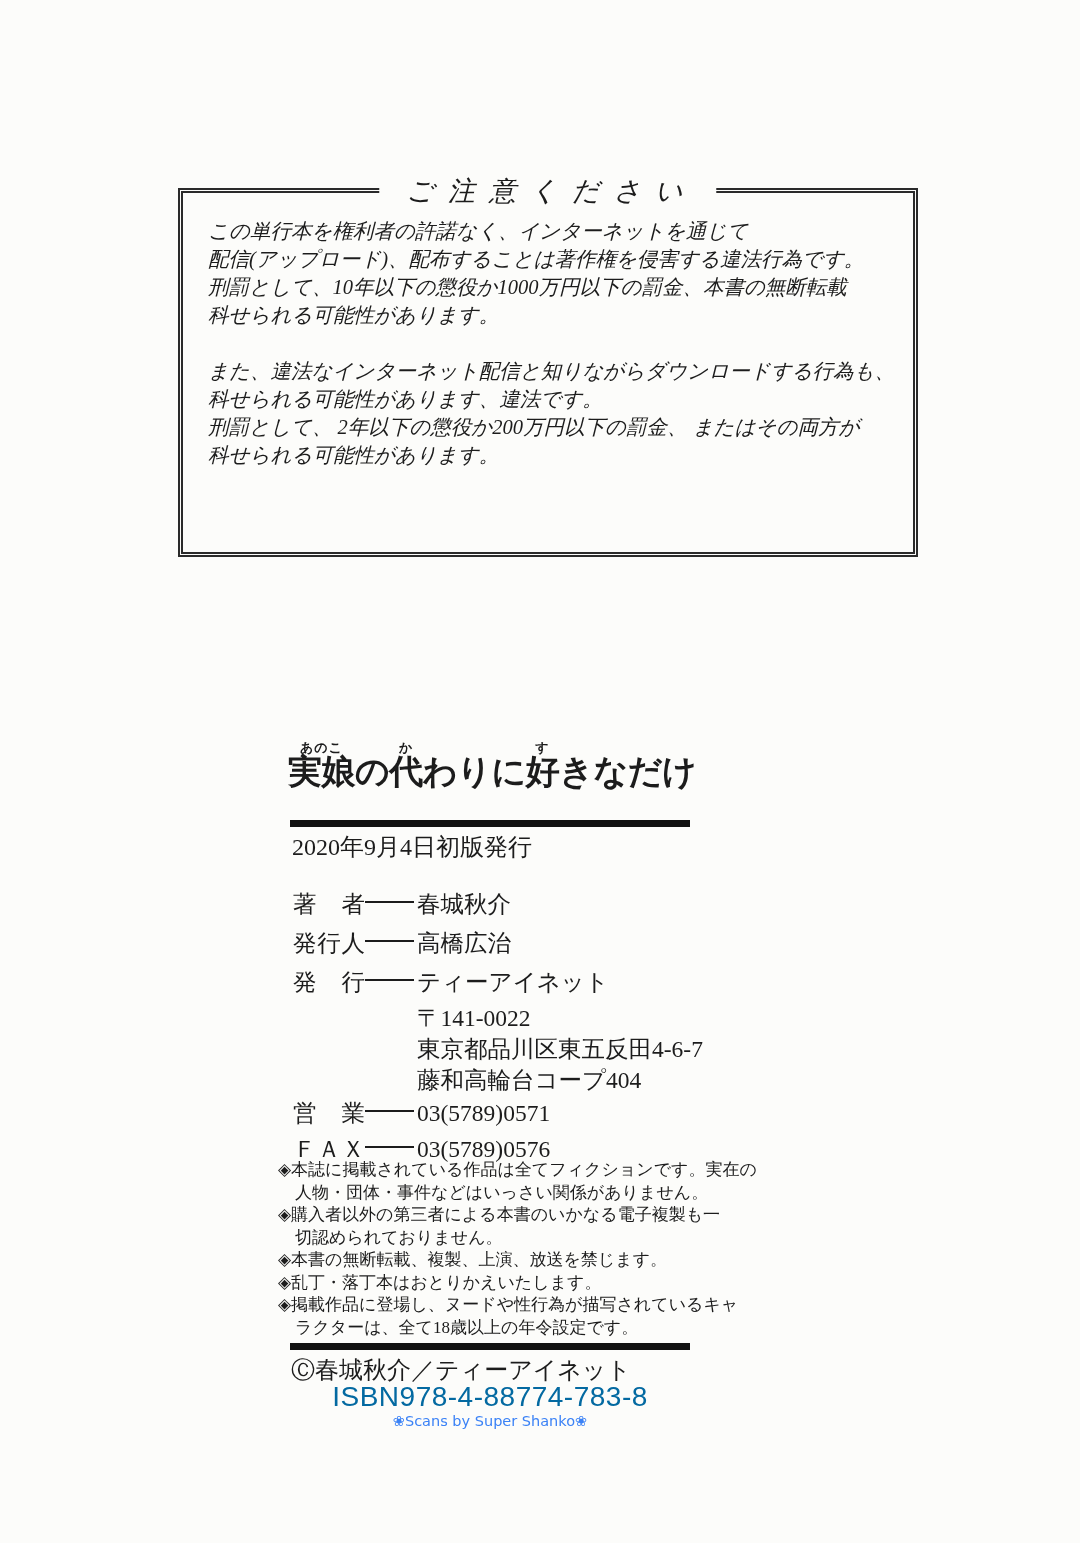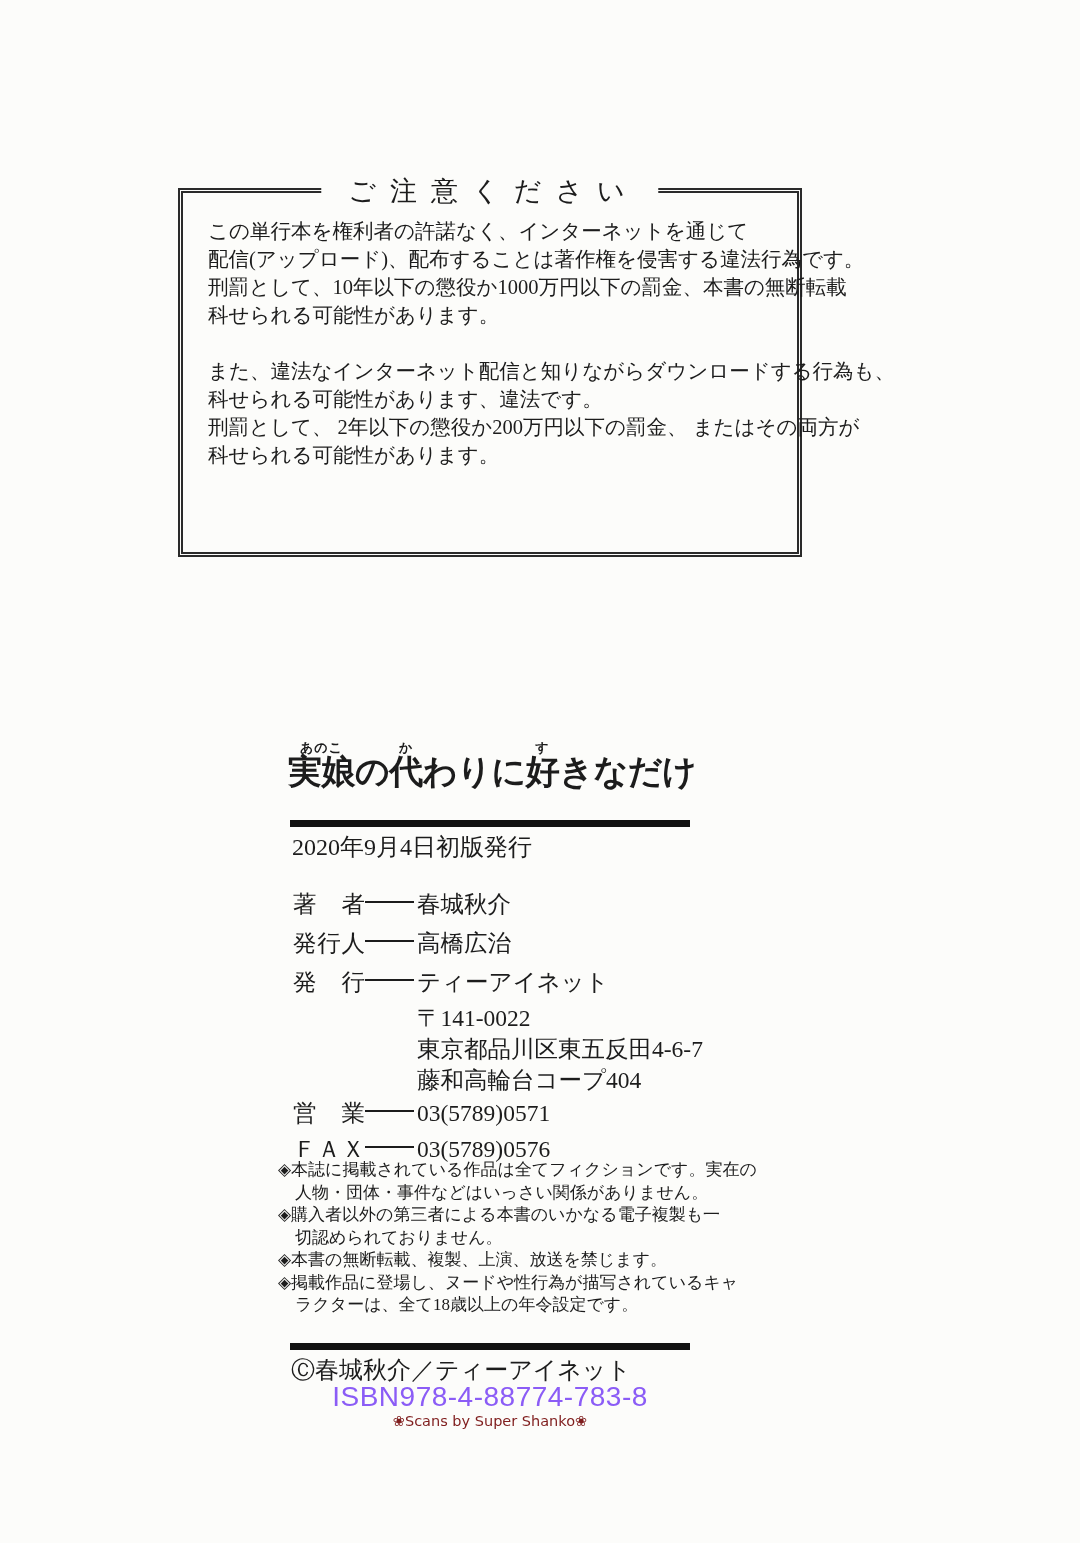--- a/index.html
+++ b/index.html
@@ -8,23 +8,24 @@
     background:#fcfcfa;
     color:#1c1c1c;
     font-family:"Liberation Serif","DejaVu Serif",serif;
     position:relative;
     overflow:hidden;
   }
   .abs{position:absolute;}
 
   
   .warning-box{
-    left:178px;top:188px;width:624px;height:369px;
+    left:178px;top:188px;width:740px;height:369px;
     border:5px double #2a2a2a;
     box-sizing:border-box;
+    font-style:italic;
   }
   .warning-title{
     position:absolute;top:-21px;left:50%;transform:translateX(-50%);
     background:#fcfcfa;
     padding:0 20px;
     font-size:27px;font-weight:500;
     letter-spacing:0.52em;text-indent:0.26em;
     white-space:nowrap;
     line-height:38px;
   }
@@ -90,28 +91,28 @@
   .notice-cont{display:block;text-indent:0;}
 
   .copyright-line{
     left:291px;top:1354px;
     font-size:24px;white-space:nowrap;
   }
   .isbn-line{
     left:290px;top:1381px;width:400px;
     text-align:center;
     font-family:"Liberation Sans","DejaVu Sans",sans-serif;
-    font-size:28px;color:#8b5cf6;
+    font-size:28px;color:#0369a1;
     letter-spacing:0.5px;white-space:nowrap;
   }
   .scan-credit{
     left:290px;top:1413px;width:400px;
     text-align:center;
     font-family:"DejaVu Sans","Liberation Sans",sans-serif;
-    font-size:14.5px;color:#7f1d1d;
+    font-size:14.5px;color:#3b82f6;
     white-space:nowrap;
   }
 </style>
 </head>
 <body>
 
 <div class="abs warning-box">
   <div class="warning-title">ご注意ください</div>
   <div class="warning-body">
     <div class="warning-para">
@@ -164,20 +165,23 @@
     <span class="notice-cont">人物・団体・事件などはいっさい関係がありません。</span>
   </div>
   <div class="notice-item">
     <span>◈購入者以外の第三者による本書のいかなる電子複製も一</span>
     <span class="notice-cont">切認められておりません。</span>
   </div>
   <div class="notice-item">
     <span>◈本書の無断転載、複製、上演、放送を禁じます。</span>
   </div>
   <div class="notice-item">
+    <span>◈乱丁・落丁本はおとりかえいたします。</span>
+  </div>
+  <div class="notice-item">
     <span>◈掲載作品に登場し、ヌードや性行為が描写されているキャ</span>
     <span class="notice-cont">ラクターは、全て18歳以上の年令設定です。</span>
   </div>
 </div>
 
 <div class="abs bar bar-bottom"></div>
 
 <div class="abs copyright-line">Ⓒ春城秋介／ティーアイネット</div>
 
 <div class="abs isbn-line">ISBN978-4-88774-783-8</div>

